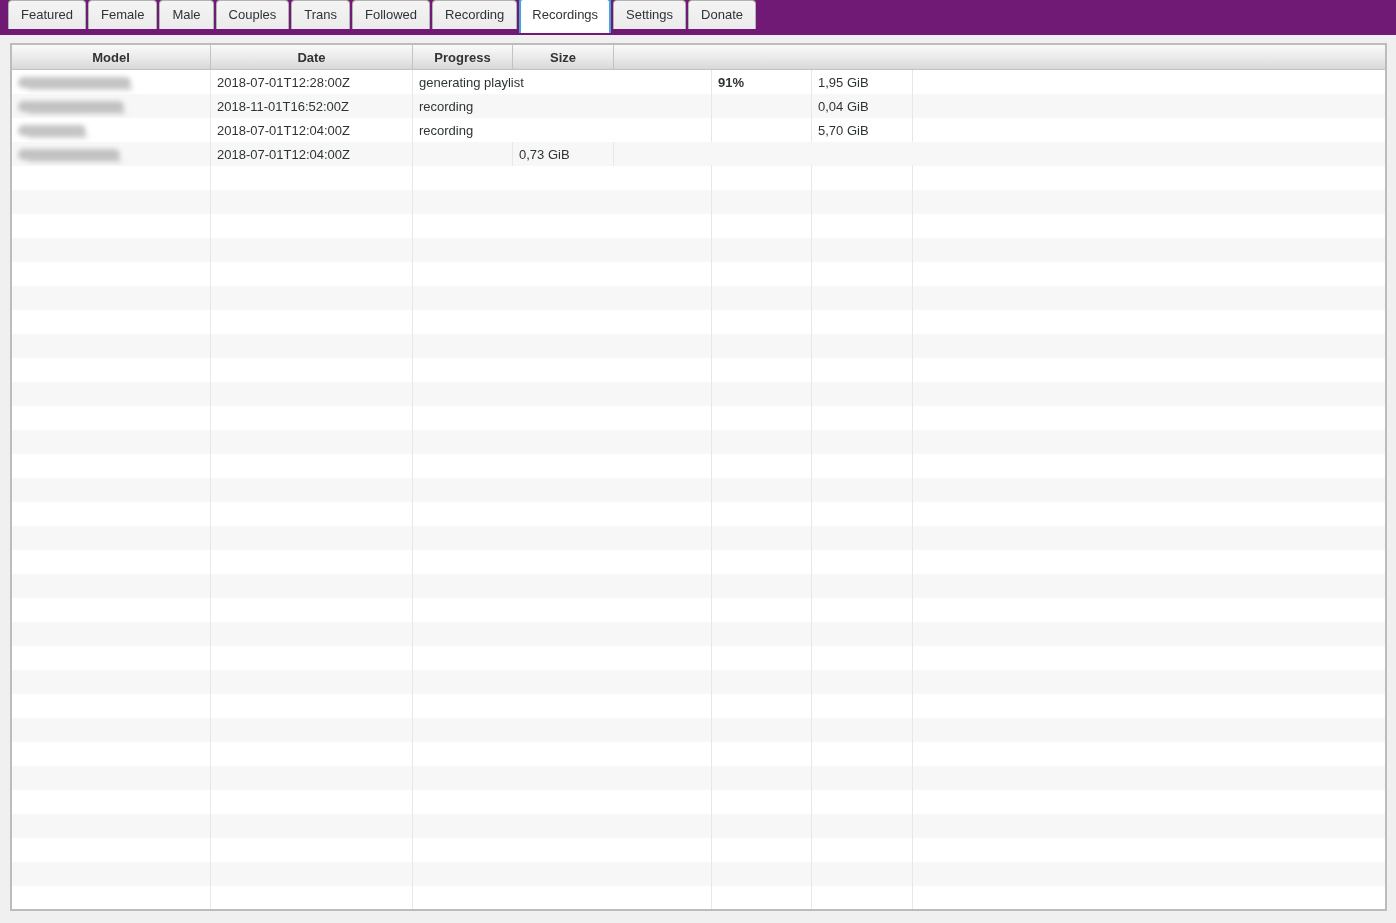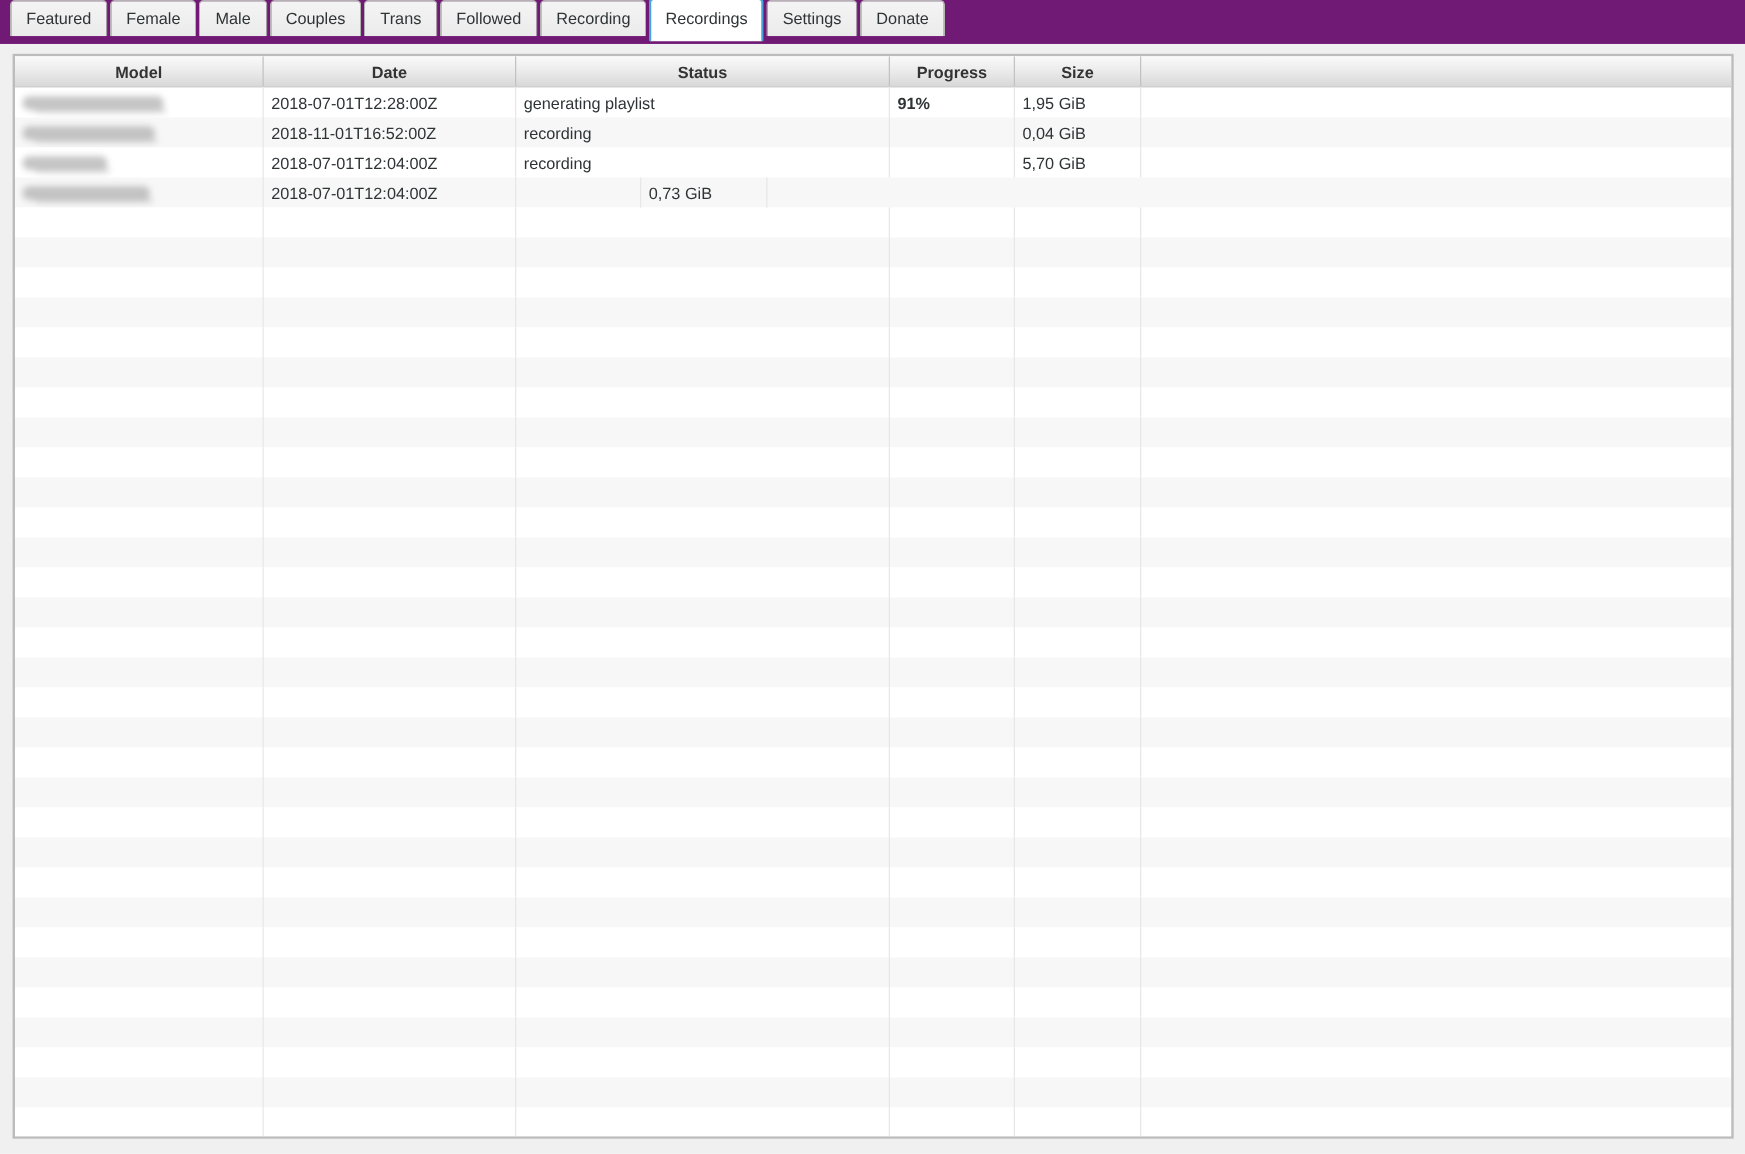--- a/index.html
+++ b/index.html
@@ -101,23 +101,20 @@
       <div class="tab"><span>Donate</span></div>
     </div>
   <div class="table">
     <div class="thead" id="thead">
         <div class="th" style="width: 199px;">
           <span>Model</span>
         </div>
         <div class="th" style="width: 202px;">
           <span>Date</span>
         </div>
-        <div class="th" style="width: 299px;">
-          <span>Status</span>
-        </div>
         <div class="th" style="width: 100px;">
           <span>Progress</span>
         </div>
         <div class="th" style="width: 101px;">
           <span>Size</span>
         </div>
         <div class="th flex">
           <span></span>
         </div>
       </div>

